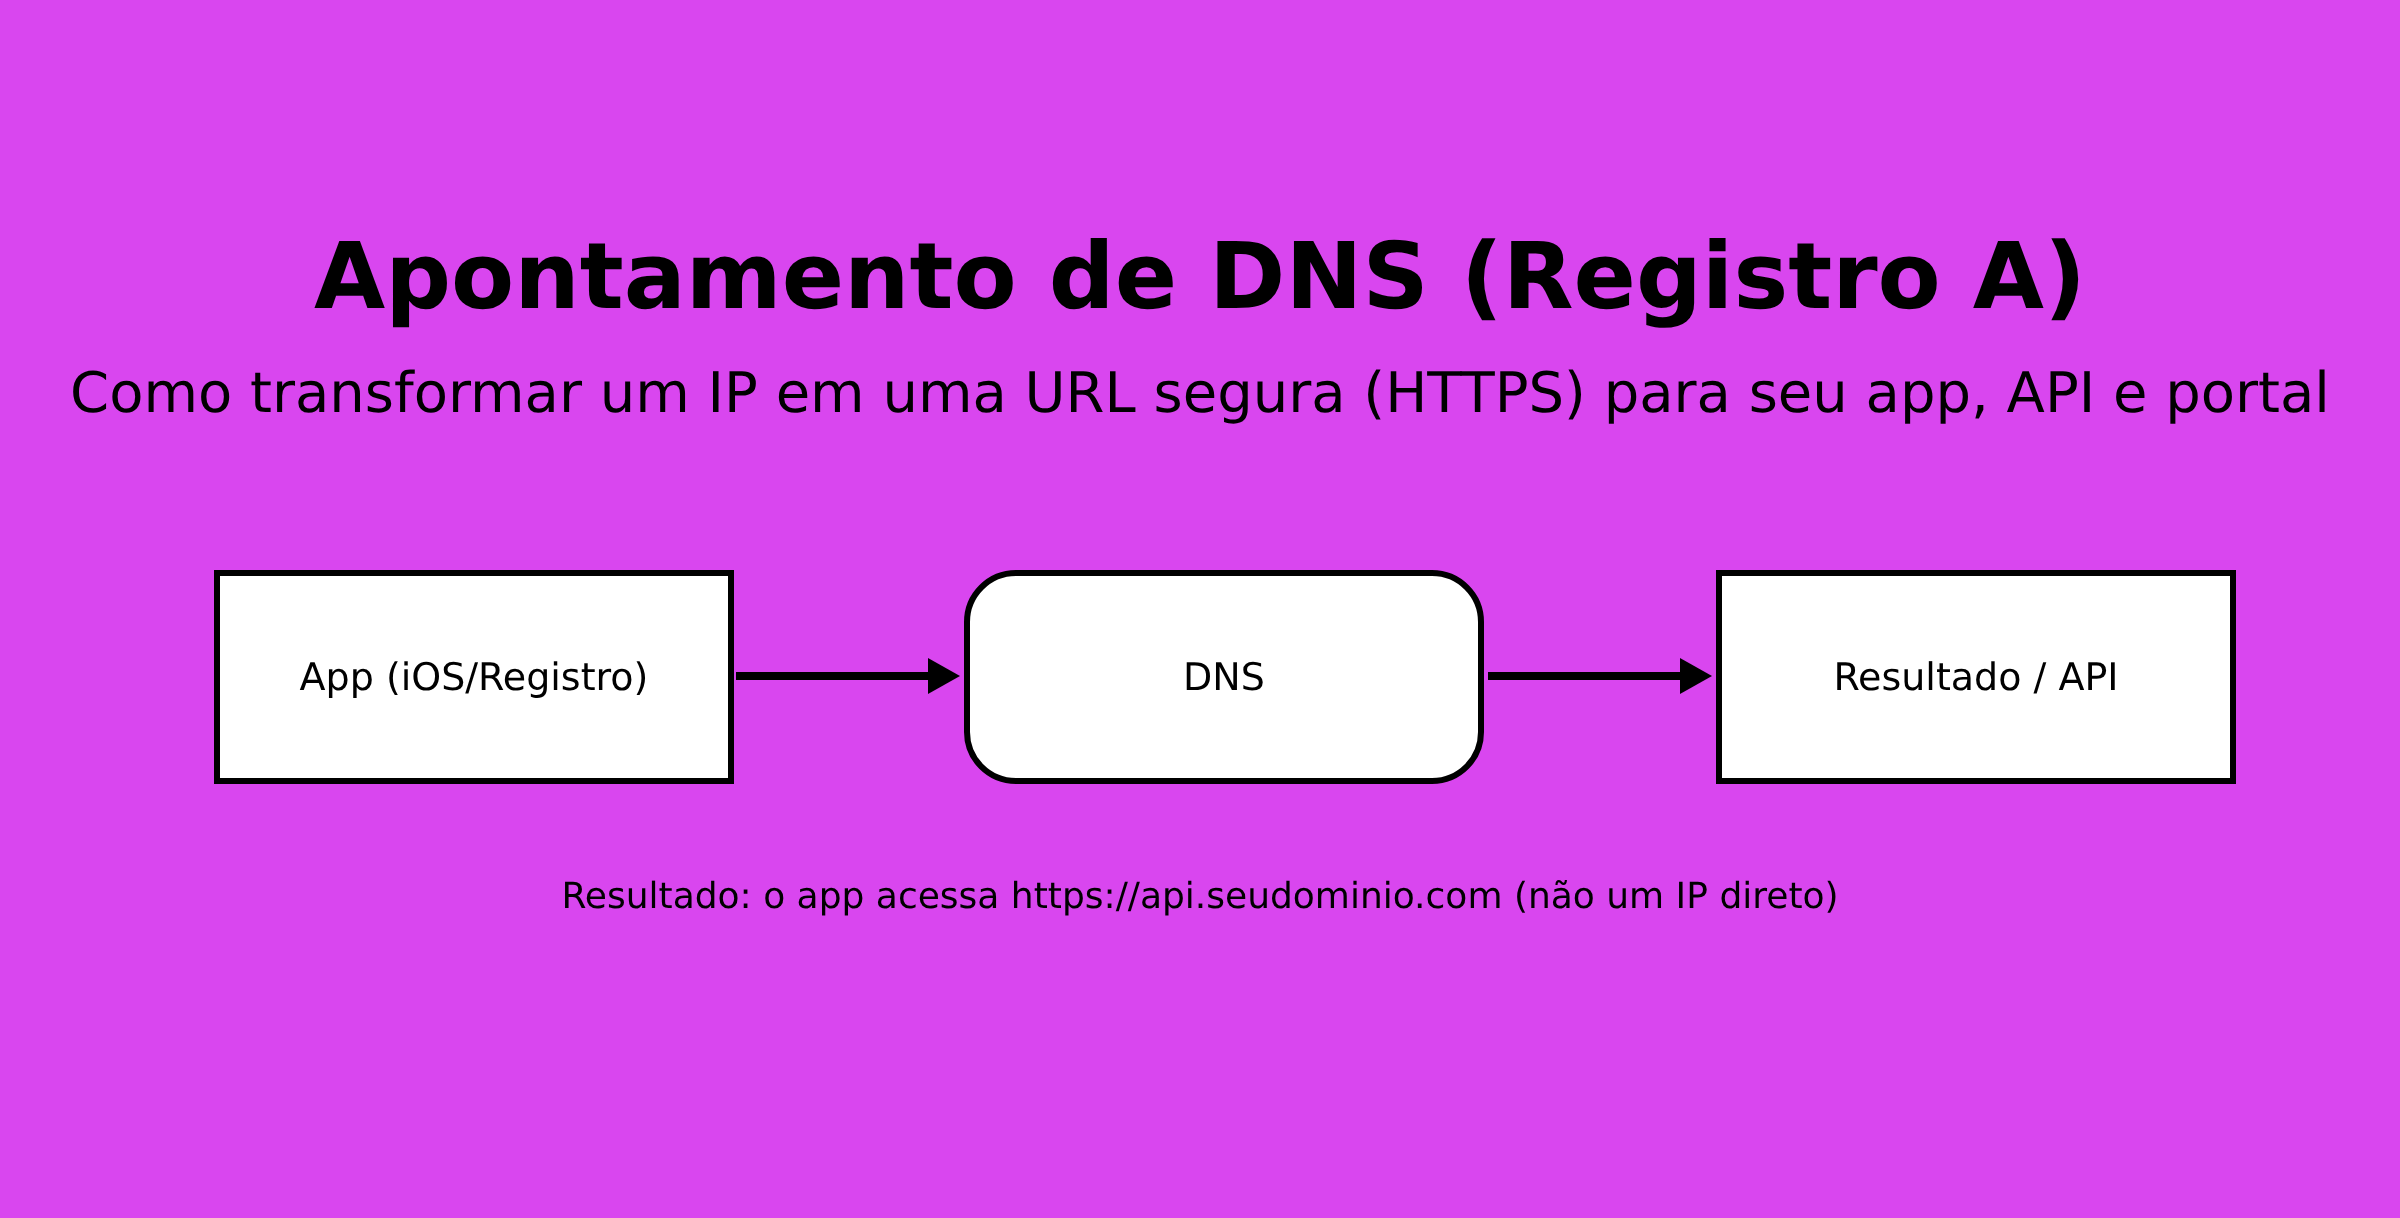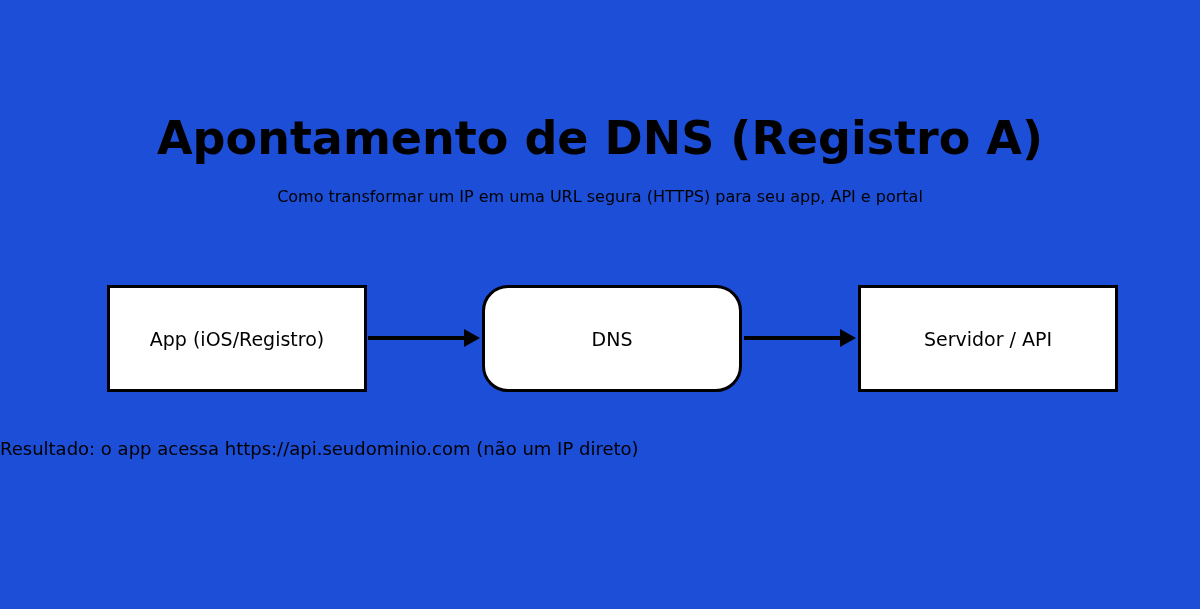--- a/index.html
+++ b/index.html
@@ -1,21 +1,21 @@
 <!DOCTYPE html>
 <html><head>
 <meta charset="utf-8">
 <style>
   * { margin: 0; padding: 0; box-sizing: border-box; }
   html, body { background: #ffffff; }
   .canvas {
     position: relative;
     width: 1200px;
     height: 609px;
-    background: #1d4ed8;
+    background: #d946ef;
     color: #000000;
     font-family: "DejaVu Sans", "Liberation Sans", sans-serif;
     overflow: hidden;
   }
   .title {
     position: absolute;
     top: 110px;
     left: 0;
     width: 100%;
     text-align: center;
@@ -23,21 +23,21 @@
     line-height: 56px;
     font-weight: bold;
     letter-spacing: 0;
   }
   .subtitle {
     position: absolute;
     top: 185px;
     left: 0;
     width: 100%;
     text-align: center;
-    font-size: 16px;
+    font-size: 28px;
     line-height: 24px;
   }
   .node {
     position: absolute;
     top: 285px;
     height: 107px;
     width: 260px;
     border: 3.5px solid #000000;
     background: #ffffff;
     display: flex;
@@ -68,20 +68,21 @@
     border-bottom: 9px solid transparent;
     border-left: 16px solid #000000;
   }
   .arrow-head-1 { left: 464px; }
   .arrow-head-2 { left: 840px; }
   .result {
     position: absolute;
     top: 438px;
     left: 0;
     width: 100%;
+    text-align: center;
     font-size: 18px;
     line-height: 22px;
   }
 </style>
 </head>
 <body>
 
 <div class="canvas">
 
   <div class="title">Apontamento de DNS (Registro A)</div>
@@ -96,18 +97,18 @@
   <div class="arrow-head arrow-head-1"></div>
 
   <div class="node node-dns">
     <div>DNS</div>
   </div>
 
   <div class="arrow-line arrow-line-2"></div>
   <div class="arrow-head arrow-head-2"></div>
 
   <div class="node node-server">
-    <div>Servidor / API</div>
+    <div>Resultado / API</div>
   </div>
 
   <div class="result">Resultado: o app acessa https://api.seudominio.com (não um IP direto)</div>
 
 </div>
 
 </body></html>

